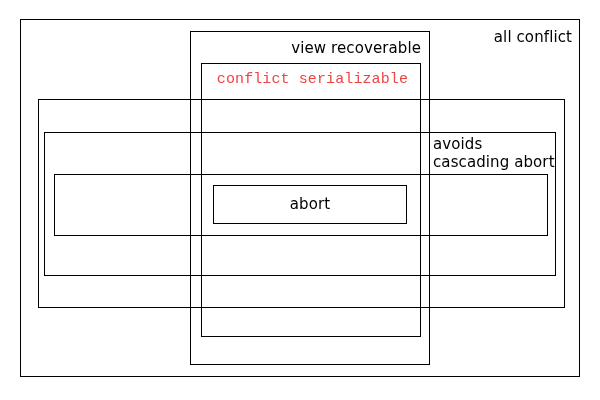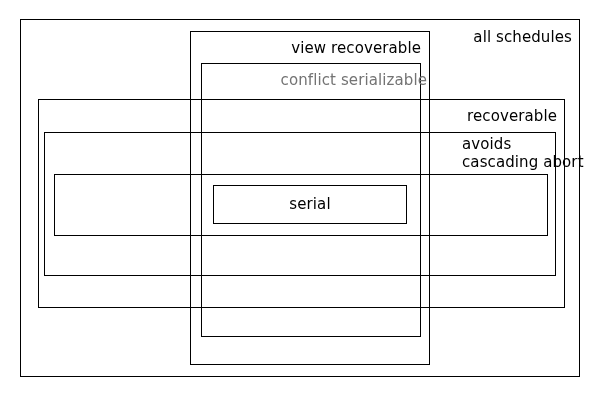--- a/index.html
+++ b/index.html
@@ -34,33 +34,32 @@
   .label-right { text-align: right; }
   .label-left  { text-align: left;  }
   .label-center{ text-align: center;}
 </style>
 </head>
 <body>
 
 <div id="diagram-canvas" style="width: 600px; height: 400px; background: rgb(255, 255, 255);">
 
   <div class="set-box" style="left: 20px; top: 19px; width: 560px; height: 358px; border-color: rgb(0, 0, 0);"></div>
-  <div class="set-label label-right" style="left: 430px; top: 28px; width: 142px; color: rgb(0, 0, 0);">all schedules</div>
+  <div class="set-label label-right" style="left: 430px; top: 28px; width: 142px; color: rgb(0, 0, 0);">all conflict</div>
 
   <div class="set-box" style="left: 190px; top: 31px; width: 240px; height: 334px; border-color: rgb(0, 0, 0);"></div>
   <div class="set-label label-right" style="left: 200px; top: 39px; width: 221px; color: rgb(0, 0, 0);">view recoverable</div>
 
   <div class="set-box" style="left: 201px; top: 63px; width: 220px; height: 274px; border-color: rgb(0, 0, 0);"></div>
-  <div class="set-label label-right" style="left: 219px; top: 71px; width: 208px; color: #737373;">conflict serializable</div>
+  <div class="set-label label-right" style="left: 200px; top: 71px; width: 208px; color: #ef4444; font-family: Liberation Mono, monospace;">conflict serializable</div>
 
   <div class="set-box" style="left: 38px; top: 99px; width: 527px; height: 209px; border-color: rgb(0, 0, 0);"></div>
-  <div class="set-label label-right" style="left: 420px; top: 107px; width: 137px; color: rgb(0, 0, 0);">recoverable</div>
 
   <div class="set-box" style="left: 44px; top: 132px; width: 512px; height: 144px; border-color: rgb(0, 0, 0);"></div>
-  <div class="set-label label-left" style="left: 433px; top: 135px; width: 130px; color: rgb(0, 0, 0); margin-left: 29px;">avoids
+  <div class="set-label label-left" style="left: 433px; top: 135px; width: 130px; color: rgb(0, 0, 0);">avoids
 cascading abort</div>
 
   <div class="set-box" style="left: 54px; top: 174px; width: 494px; height: 62px; border-color: rgb(0, 0, 0);"></div>
 
   <div class="set-box" style="left: 213px; top: 185px; width: 194px; height: 39px; border-color: rgb(0, 0, 0);"></div>
-  <div class="set-label label-center" style="left: 213px; top: 195px; width: 194px; color: rgb(0, 0, 0);">serial</div>
+  <div class="set-label label-center" style="left: 213px; top: 195px; width: 194px; color: rgb(0, 0, 0);">abort</div>
 
 </div>
 
 </body></html>

